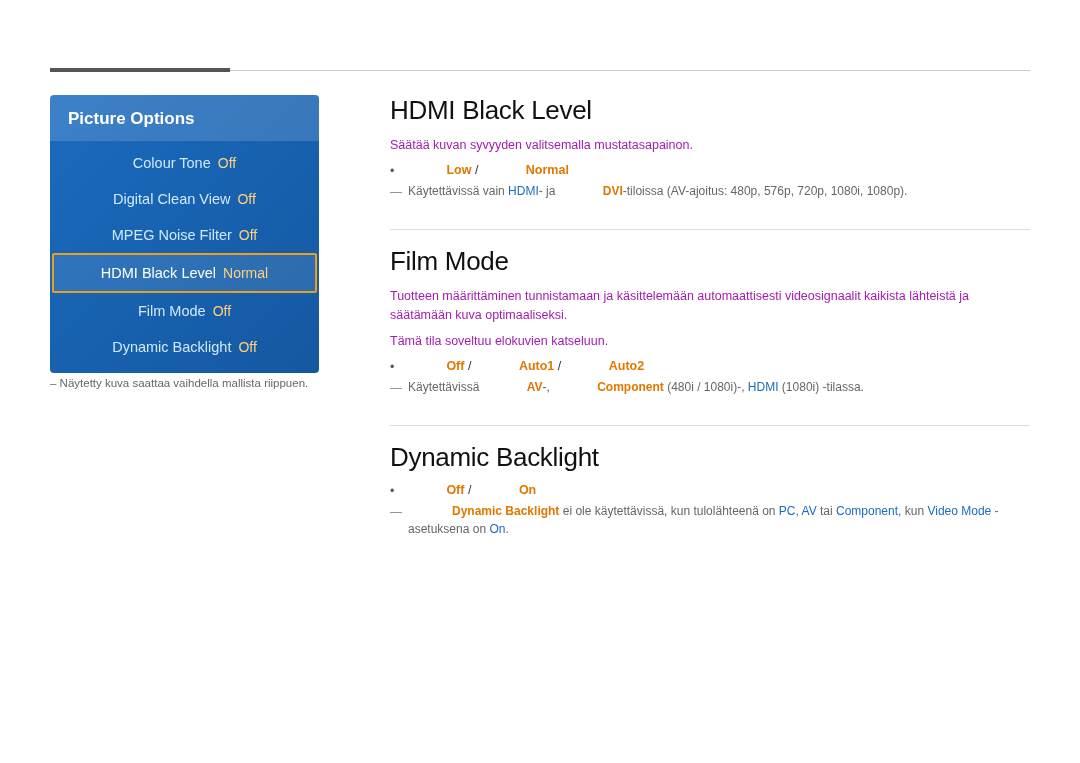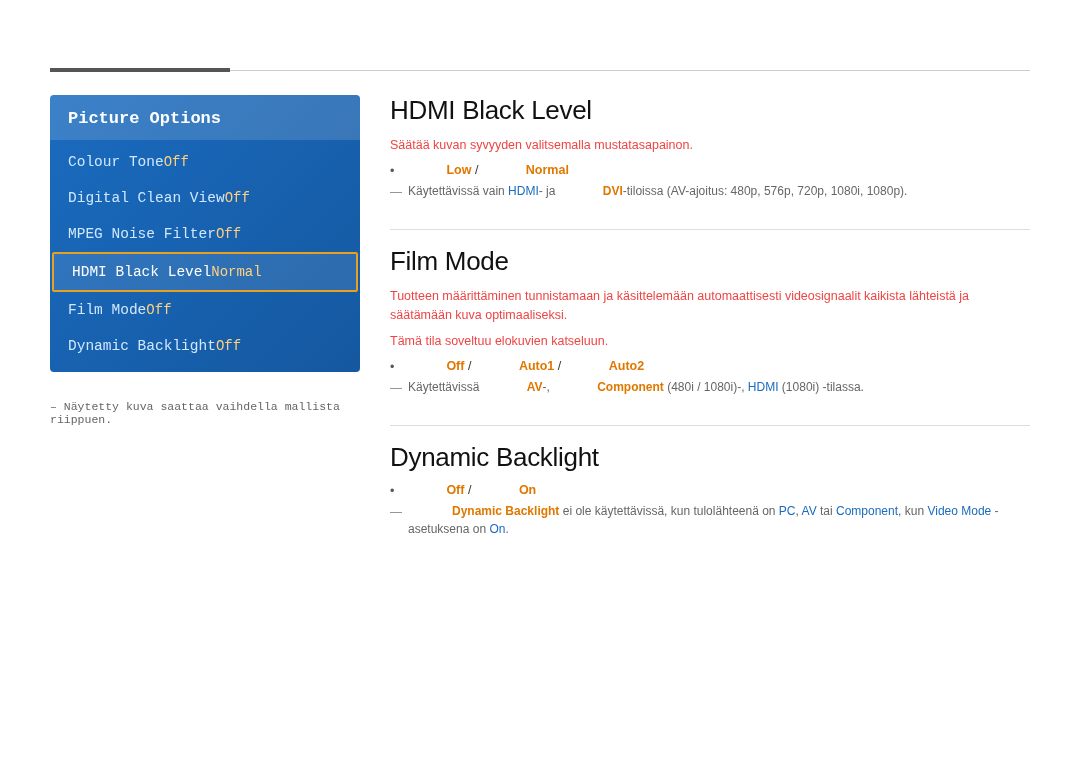--- a/index.html
+++ b/index.html
@@ -32,22 +32,21 @@
       flex: 1;
       height: 1px;
       background: #ccc;
     }
 
     
     .left-panel {
       position: absolute;
       top: 95px;
       left: 50px;
-      width: 310px;
-      font-family: Liberation Mono, monospace;
+      width: 269px;
     }
 
     .picture-options-menu {
       background: linear-gradient(135deg, #1a6bbf 0%, #1558a0 100%);
       border-radius: 4px;
       overflow: hidden;
     }
 
     .menu-title {
       background: rgba(255,255,255,0.15);
@@ -56,47 +55,48 @@
       font-weight: bold;
       padding: 14px 18px 12px 18px;
     }
 
     .menu-items {
       padding: 4px 0 8px 0;
     }
 
     .menu-item {
       display: flex;
-      justify-content: flex-start;
+      justify-content: center;
       align-items: center;
       padding: 10px 18px;
       color: #d0e8ff;
       font-size: 14.5px;
       cursor: pointer;
+      gap: 7px;
     }
 
     .menu-item.active {
       background: rgba(255,255,255,0.1);
       border: 2px solid #e8a020;
       color: #fff;
       margin: 0 2px;
       border-radius: 2px;
     }
 
     .menu-item .item-value {
       color: #ffd080;
       font-size: 14px;
     }
 
     .menu-item.active .item-value {
       color: #ffd080;
     }
 
     .footnote {
-      margin-top: 28px;
+      margin-top: 4px;
       font-size: 11.5px;
       color: #666;
     }
 
     
     .right-content {
       position: absolute;
       top: 95px;
       left: 390px;
       right: 50px;
@@ -109,21 +109,21 @@
     .section-title {
       font-size: 26px;
       font-weight: 300;
       color: #111;
       margin-bottom: 10px;
       letter-spacing: -0.3px;
     }
 
     .section-desc {
       font-size: 12.5px;
-      color: #ef4444;
+      color: #a21caf;
       line-height: 1.5;
       margin-bottom: 8px;
     }
 
     .bullet-item {
       display: flex;
       align-items: flex-start;
       gap: 8px;
       margin: 6px 0 4px 0;
       font-size: 12.5px;

